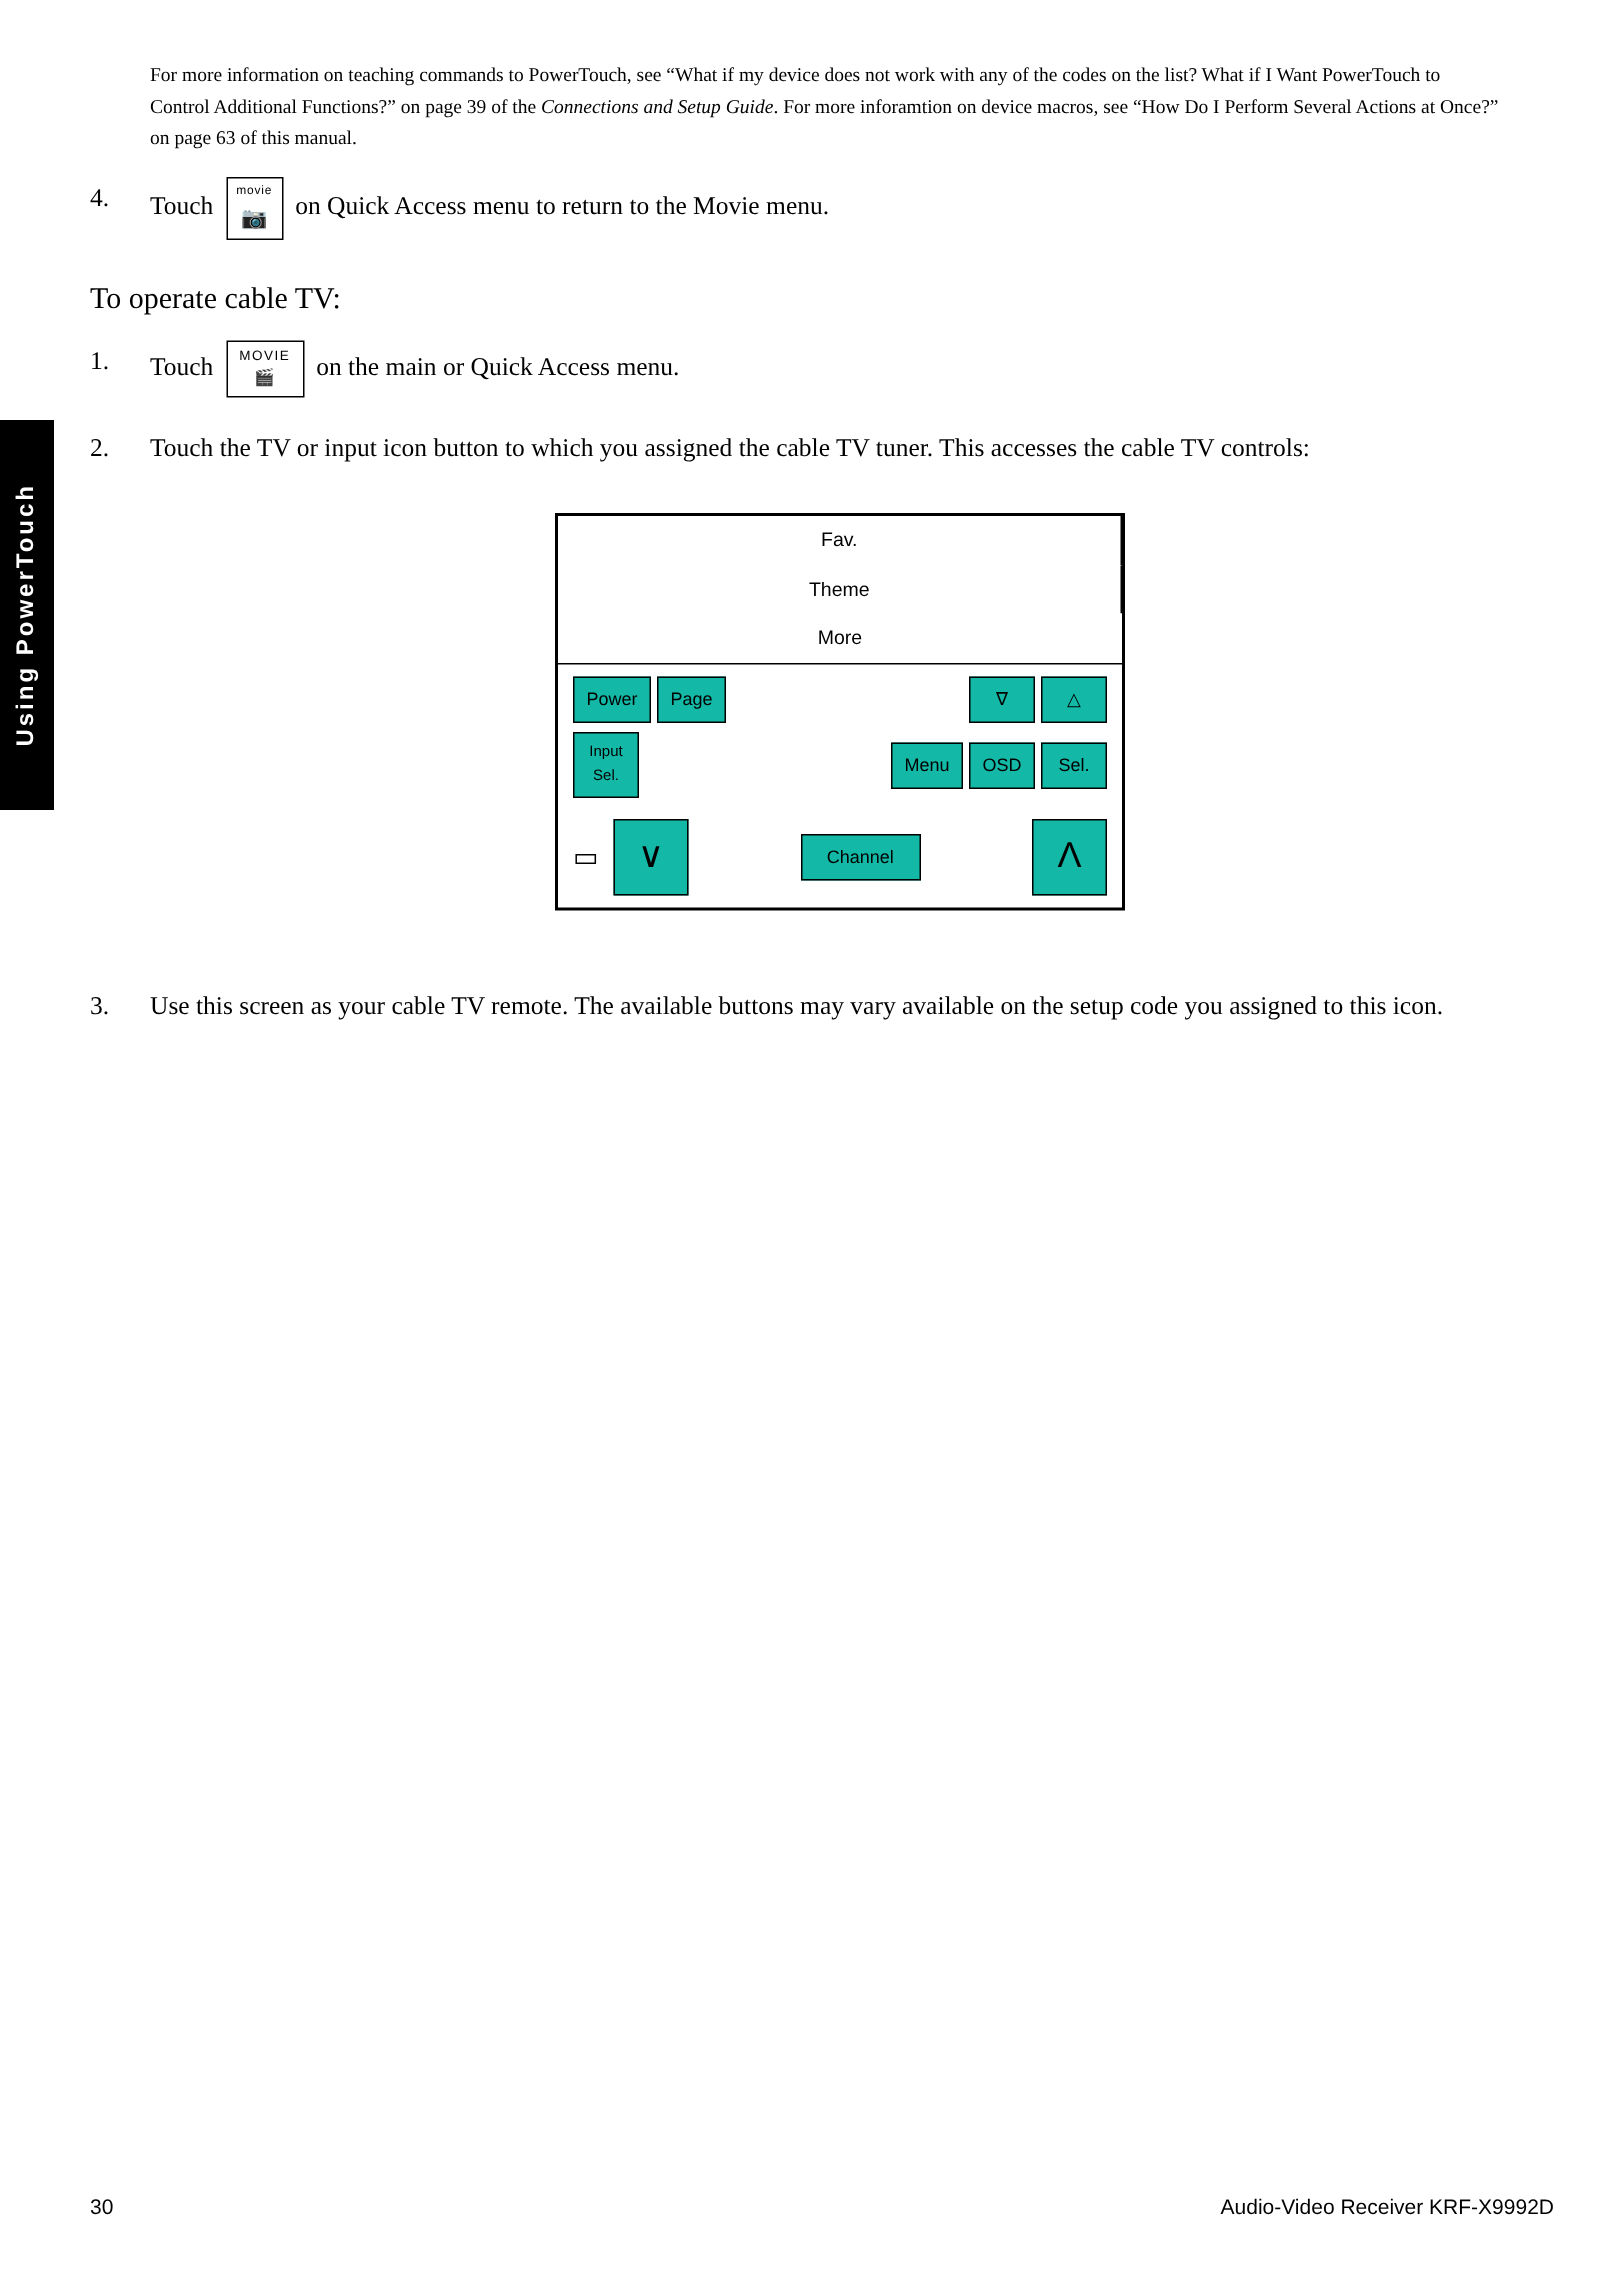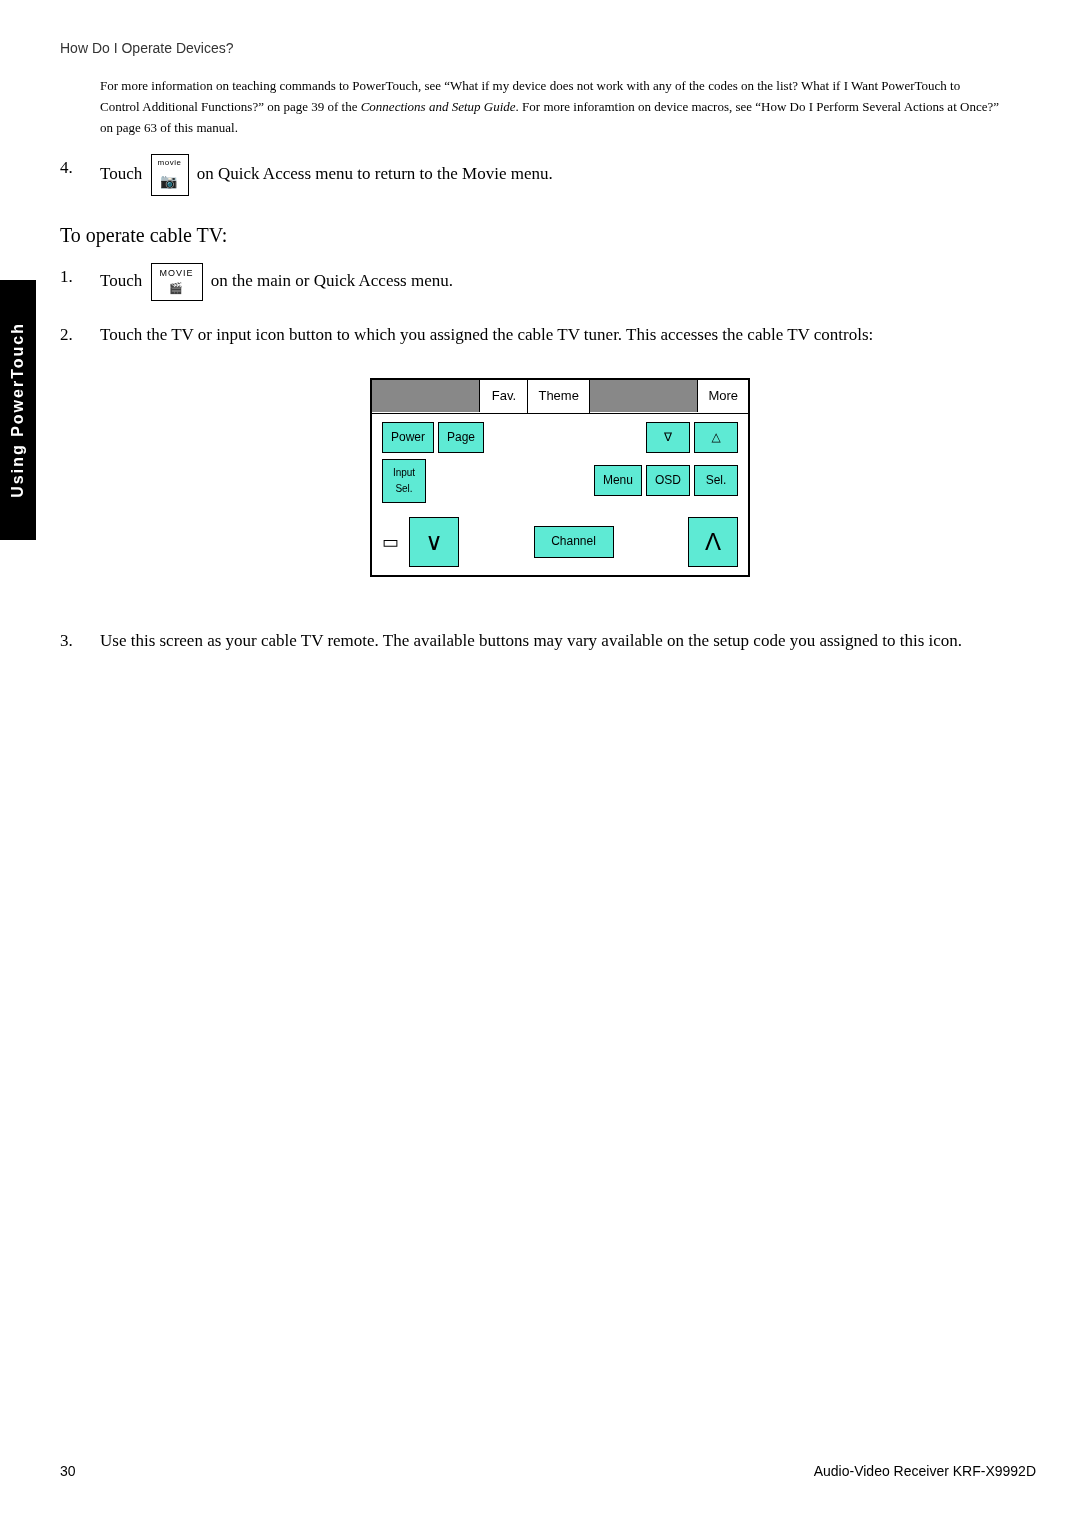--- a/index.html
+++ b/index.html
@@ -124,20 +124,21 @@
       border: 2px solid #000;
       padding: 0;
       background: #fff;
       font-family: Arial, Helvetica, sans-serif;
     }
 
     .screen-top-bar {
       display: flex;
       border-bottom: 1px solid #000;
       background: #fff;
+      flex-direction: column;
     }
 
     .screen-top-bar .tab-empty {
       flex: 1;
       border-right: 1px solid #000;
       height: 32px;
       background: #888;
     }
 
     .screen-top-bar .tab-btn {
@@ -184,21 +185,21 @@
 
     .controls-row {
       display: flex;
       align-items: center;
       margin-bottom: 6px;
       gap: 4px;
     }
 
     .ctrl-btn {
       border: 1px solid #000;
-      background: #5eead4;
+      background: #14b8a6;
       padding: 5px 8px;
       font-size: 12px;
       font-family: Arial, sans-serif;
       text-align: center;
       min-width: 44px;
       min-height: 28px;
       display: flex;
       align-items: center;
       justify-content: center;
     }
@@ -263,21 +264,20 @@
   </style>
 </head>
 <body>
 
 <div class="side-tab">
   <span class="side-tab-text">Using PowerTouch</span>
 </div>
 
 <div class="main-content">
 
-  <div class="breadcrumb">How Do I Operate Devices?</div>
 
   <p class="intro-paragraph">
     <span>For more information on teaching commands to PowerTouch, see “What if my device does not work with any of the codes on the list? What if I Want PowerTouch to Control Additional Functions?” on page 39 of the </span><em>Connections and Setup Guide</em><span>. For more inforamtion on device macros, see “How Do I Perform Several Actions at Once?” on page 63 of this manual.</span>
   </p>
 
   <ul class="numbered-list">
 
     <li>
       <span class="list-number">4.</span>
       <span class="list-content">

